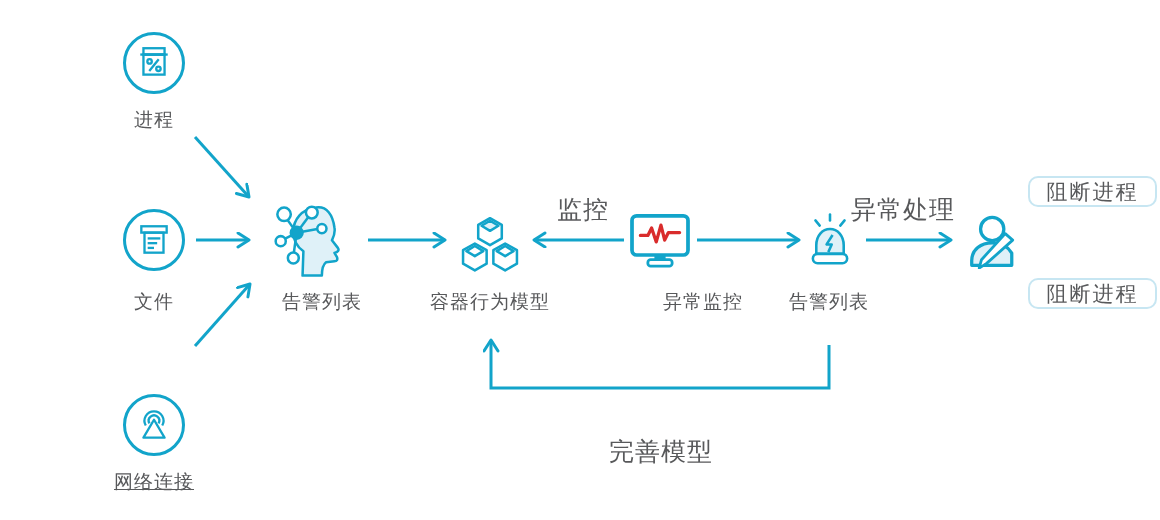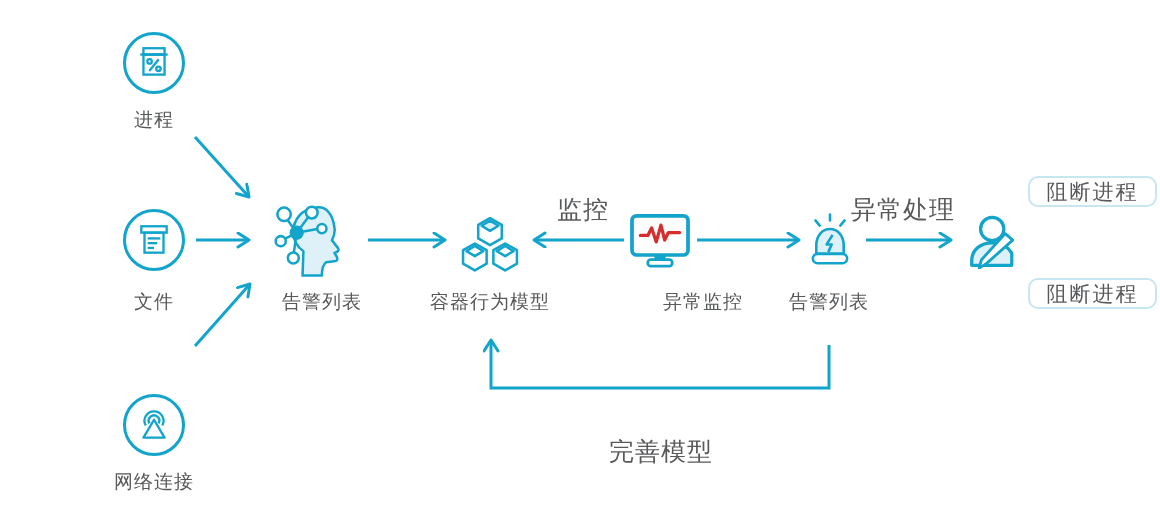--- a/index.html
+++ b/index.html
@@ -73,21 +73,21 @@
   </div>
   <div class="abs node-label" style="left:94px;top:290px;width:120px;">文件</div>
 
   <div class="abs src-circle" style="left:123px;top:394px;">
     <svg width="38" height="38" viewBox="0 0 36 36" fill="none" stroke="#12a4ca" stroke-width="2.2">
       <path d="M10.2,18.5 A9,9 0 1 1 25.8,18.5"></path>
       <path d="M13.7,16.5 A5,5 0 1 1 22.3,16.5"></path>
       <path d="M18,13 L28,30 H8 Z" fill="#ffffff" stroke-linejoin="round"></path>
     </svg>
   </div>
-  <div class="abs node-label" style="left:74px;top:470px;width:160px;">网络连接</div>
+  <div class="abs node-label" style="left:74px;top:470px;width:160px;text-decoration:underline;">网络连接</div>
 
   <div class="abs" style="left:274px;top:205px;">
     <svg width="84" height="74" viewBox="0 0 100 88">
       <path d="M50,3 C33,5 23,17 23,32 C23,42 28,50 35,55 L34,84 L57,84 C57,77 58,71 62,68 L72,67 C75,67 76,65 75,62 L72,57 C76,56 78,54 76,51 L69,42 C71,38 73,33 72,27 C70,12 63,1 50,3 Z" fill="#dff1f8" stroke="#12a4ca" stroke-width="3" stroke-linejoin="round"></path>
       <g stroke="#12a4ca" stroke-width="3">
         <line x1="27" y1="33" x2="12" y2="12"></line>
         <line x1="27" y1="33" x2="44" y2="10"></line>
         <line x1="27" y1="33" x2="55" y2="28"></line>
         <line x1="27" y1="33" x2="9" y2="42"></line>
         <line x1="27" y1="33" x2="23" y2="61"></line>

